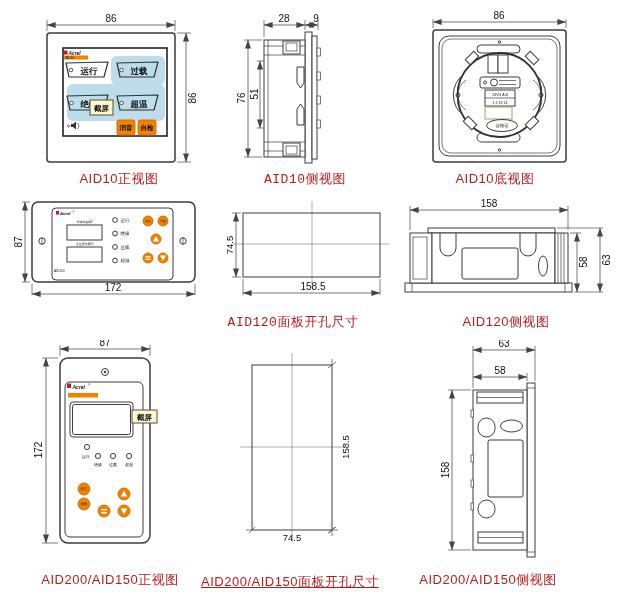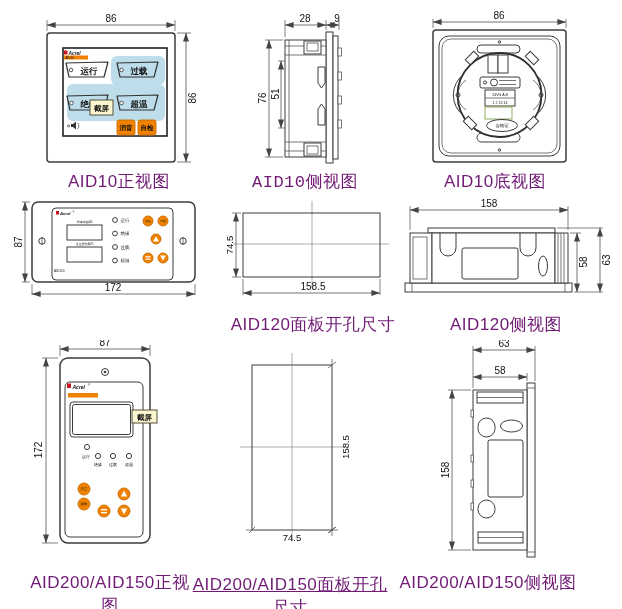--- a/index.html
+++ b/index.html
@@ -1,19 +1,19 @@
 <!DOCTYPE html>
 <html><head>
 <meta charset="utf-8">
 <style>
   html,body{margin:0;padding:0;background:#fff;}
   .page{position:relative;width:622px;height:609px;background:#fff;overflow:hidden;
         font-family:"Liberation Sans",sans-serif;}
   .fig{position:absolute;}
-  .caption{position:absolute;text-align:center;font-size:17px;color:#701a75;
+  .caption{position:absolute;text-align:center;font-size:13px;color:#b91c1c;
            font-family:"Liberation Sans",sans-serif;letter-spacing:.5px;}
   svg{display:block;}
   svg text{font-family:"Liberation Sans",sans-serif;fill:#111;}
   .ln{stroke:#3c3c3c;fill:none;stroke-width:1;}
   .ln-w{stroke:#3c3c3c;fill:#fff;stroke-width:1;}
   .thick{stroke-width:1.5;}
   .thin{stroke-width:.7;}
   .dim{stroke:#4a4a4a;stroke-width:.75;fill:none;}
   .ext{stroke:#4a4a4a;stroke-width:.7;fill:none;}
   .cl{stroke:#777;stroke-width:.6;fill:none;}
@@ -94,21 +94,21 @@
     <text class="cjk" x="116" y="122" font-size="6.5" text-anchor="middle" fill="#fff">消音</text>
   </g>
   <g>
     <rect class="orange" x="128" y="112" width="18" height="15" rx="2"></rect>
     <text class="cjk" x="137" y="122" font-size="6.5" text-anchor="middle" fill="#fff">自检</text>
   </g>
 </svg>
 </section>
 <div class="caption" style="left:14px;top:170px;width:210px;">AID10正视图</div>
 
-<section class="fig" style="left:248px;top:8px;">
+<section class="fig" style="left:227px;top:8px;">
 <svg viewBox="0 0 160 168" width="160" height="168">
   <g>
     <path class="ext" d="M37,29 V12 M78,22 V12 M91,22 V12"></path>
     <line class="dim" x1="37" y1="17" x2="78" y2="17" marker-start="url(#ar)" marker-end="url(#ar)"></line>
     <text class="dimtxt" x="57" y="13.5" text-anchor="middle">28</text>
     <line class="dim" x1="78" y1="17" x2="91" y2="17" marker-start="url(#ar)" marker-end="url(#ar)"></line>
     <text class="dimtxt" x="89" y="13.5" text-anchor="middle">9</text>
   </g>
   <g>
     <path class="ext" d="M35,32 H17 M35,149 H17"></path>
@@ -269,21 +269,21 @@
     <line class="dim" x1="11" y1="17" x2="11" y2="81" marker-start="url(#ar)" marker-end="url(#ar)"></line>
     <text class="dimtxt-s" x="8" y="49" text-anchor="middle" transform="rotate(-90 8 49)">74.5</text>
   </g>
   <g>
     <path class="ext" d="M18,83 V99 M155,83 V99"></path>
     <line class="dim" x1="18" y1="97" x2="155" y2="97" marker-start="url(#ar)" marker-end="url(#ar)"></line>
     <text class="dimtxt" x="88" y="94" text-anchor="middle">158.5</text>
   </g>
 </svg>
 </section>
-<div class="caption" style="left:224px;top:313px;width:178px;">AID120面板开孔尺寸</div>
+<div class="caption" style="left:204px;top:313px;width:178px;font-family:Liberation Mono, monospace;">AID120面板开孔尺寸</div>
 
 <section class="fig" style="left:400px;top:196px;">
 <svg viewBox="0 0 222 112" width="222" height="112">
   <g>
     <path class="ext" d="M10,34 V10 M168,34 V10"></path>
     <line class="dim" x1="10" y1="14" x2="168" y2="14" marker-start="url(#ar)" marker-end="url(#ar)"></line>
     <text class="dimtxt" x="89" y="11" text-anchor="middle">158</text>
   </g>
   <g>
     <rect class="ln-w" x="5" y="87" width="167" height="9" stroke-width="1.2"></rect>

